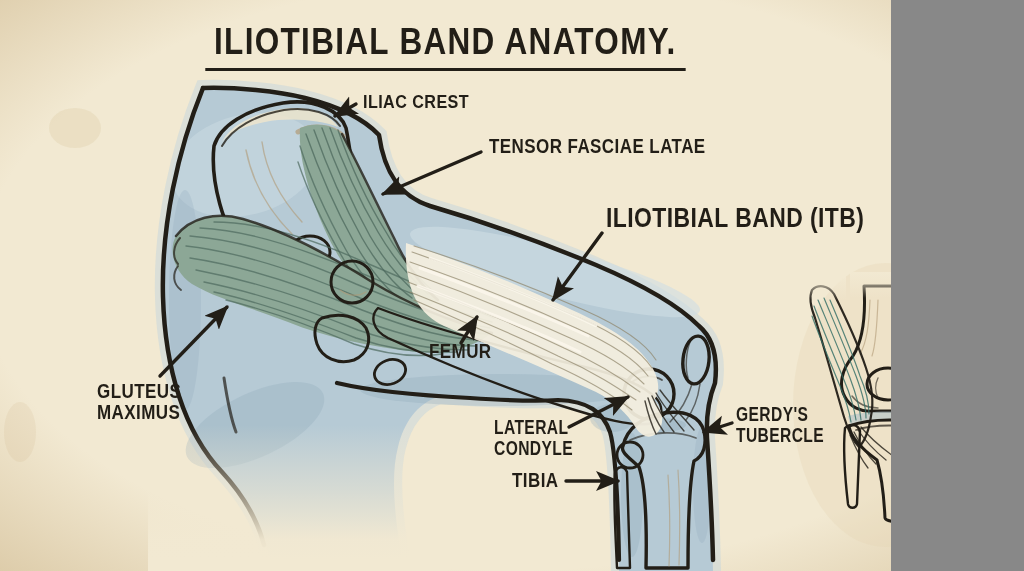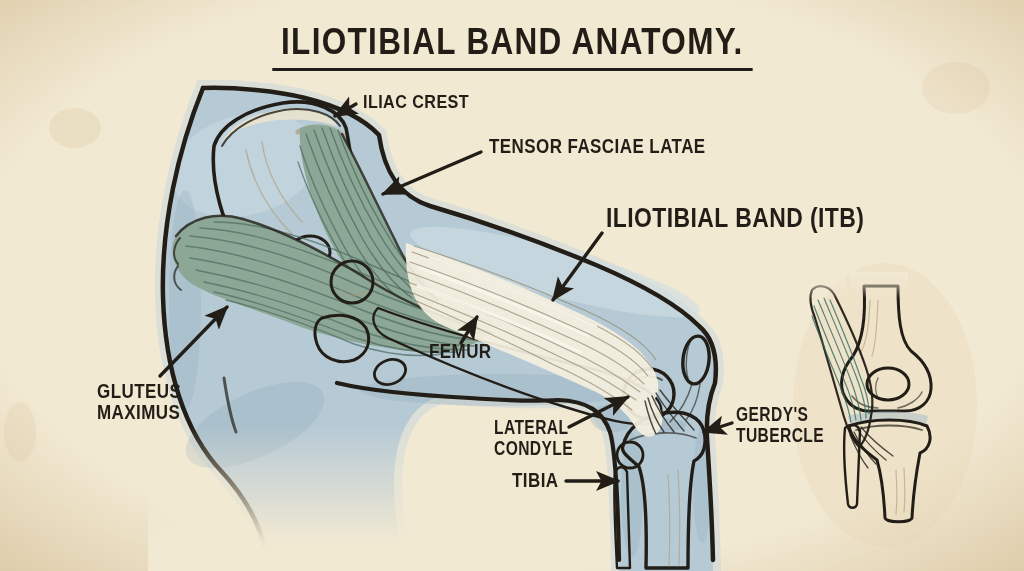--- a/index.html
+++ b/index.html
@@ -1,17 +1,17 @@
 <!DOCTYPE html>
 <html style="--paper: #f2e9d2; --ink: #221e17; --body-wash: #b6cad5; --body-wash-light: #cfdde4; --body-wash-deep: #8fa9ba; --bone: #e3d3ae; --bone-light: #f0e6cc; --bone-shade: #b09a75; --muscle-green: #8ca796; --muscle-fiber: #4d6a5e; --itb-cream: #f4efdf; --itb-fiber: #8e8469; --inset-teal: #6aa29b; --inset-teal-dark: #2f6b64;"><head>
 <meta charset="utf-8">
 <style>
   html,body { margin:0; padding:0; background:#888; }
   .stage {
-    position:relative; width:1024px; height:571px; overflow:hidden;
+    position:relative; width:891px; height:571px; overflow:hidden;
     background: var(--paper, #f2e9d2);
     font-family:"Liberation Sans", sans-serif;
   }
   .art { position:absolute; left:0; top:0; width:1024px; height:571px; }
 
   .title-wrap { position:absolute; top:21px; left:0; right:0; text-align:center; }
   .title {
     display:inline-block; font-weight:700; font-size:36px; letter-spacing:1.5px;
     color:var(--ink,#221e17); border-bottom:3.5px solid var(--ink,#221e17);
     padding:0 10px 5px; transform:scaleX(.875); transform-origin:50% 0; white-space:nowrap;

